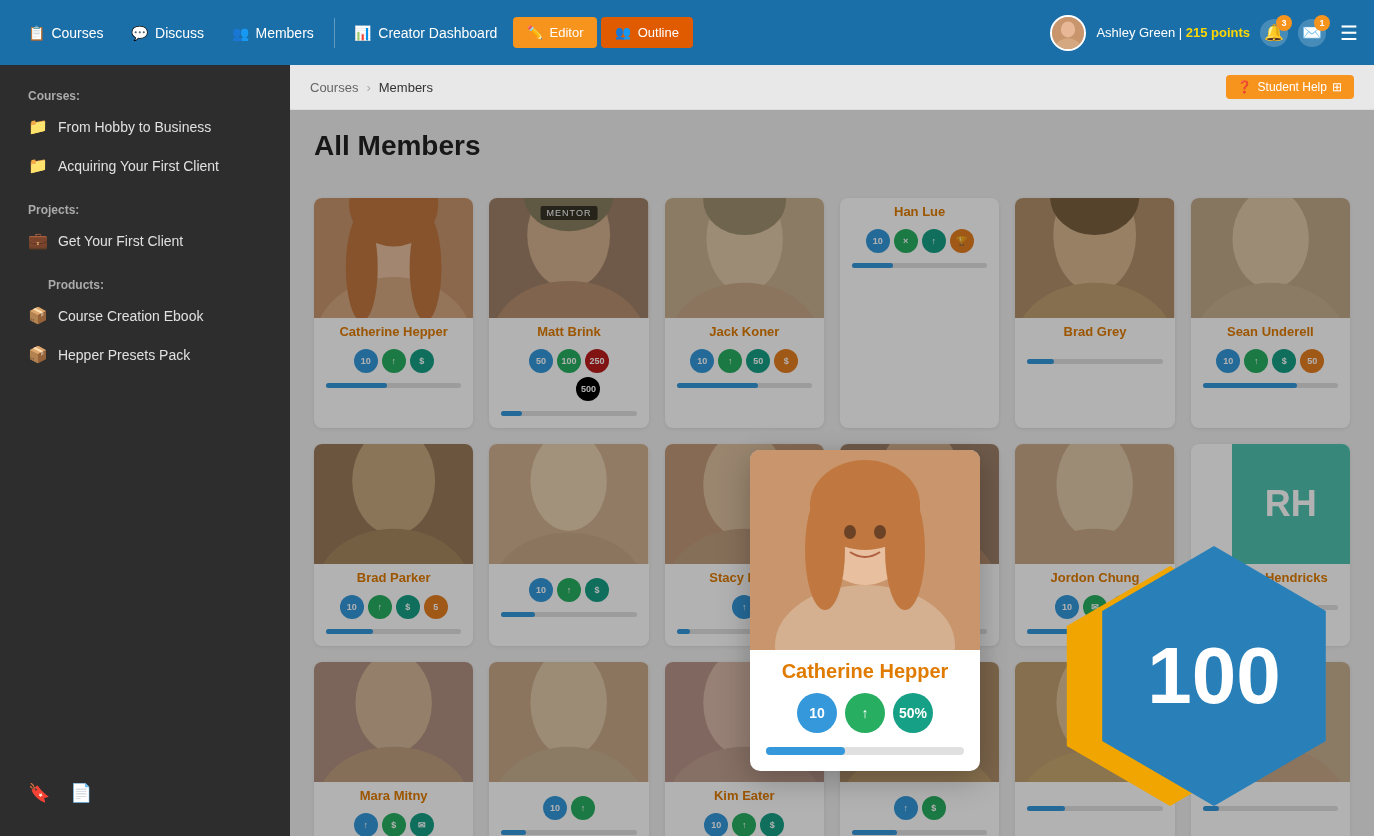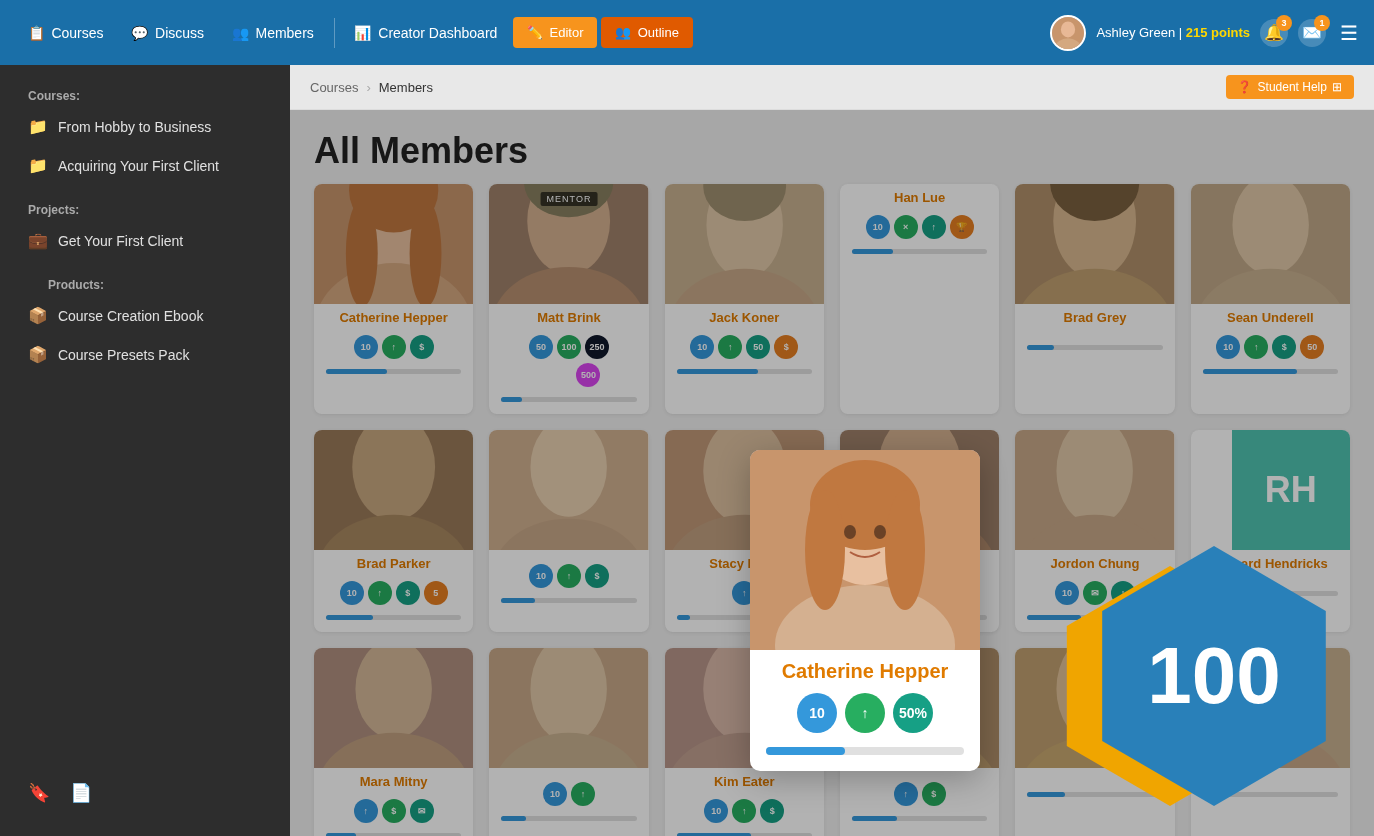--- a/index.html
+++ b/index.html
@@ -101,21 +101,21 @@
     .breadcrumb-item { cursor: pointer; }
     .breadcrumb-sep { color: #aaa; }
     .breadcrumb-current { color: #333; font-weight: 500; }
     .student-help-btn {
       background: #f7941d; color: white; border: none; border-radius: 4px;
       padding: 5px 12px; font-size: 12px; cursor: pointer; display: flex; align-items: center; gap: 5px;
     }
 
     
     .members-area { flex: 1; padding: 20px 24px; overflow-y: auto; position: relative; }
-    .page-title { font-size: 36px; font-weight: 700; color: #222; margin-bottom: 12px; }
+    .page-title { font-size: 28px; font-weight: 700; color: #222; margin-bottom: 36px; }
 
     
     .members-grid {
       display: grid;
       grid-template-columns: repeat(6, 1fr);
       gap: 16px;
     }
     .member-card {
       background: white; border-radius: 8px; overflow: hidden;
       box-shadow: 0 1px 4px rgba(0,0,0,0.1); padding-bottom: 12px;
@@ -278,21 +278,21 @@
       <span>Get Your First Client</span>
     </div>
 
     <div class="sidebar-section-label" style="margin-top:10px;margin-left:20px;">Products:</div>
     <div class="sidebar-item">
       <span class="sidebar-item-icon" style="color:#e07b00;">📦</span>
       <span>Course Creation Ebook</span>
     </div>
     <div class="sidebar-item">
       <span class="sidebar-item-icon" style="color:#e07b00;">📦</span>
-      <span>Course Presets Pack</span>
+      <span>Hepper Presets Pack</span>
     </div>
 
     <div class="sidebar-footer">
       <span class="sidebar-footer-icon">🔖</span>
       <span class="sidebar-footer-icon">📄</span>
     </div>
   </div>
 
   <div class="main-content">
 
@@ -343,22 +343,22 @@
                   <ellipse cx="50%" cy="38%" rx="26%" ry="28%" fill="#d4b090"></ellipse>
                   <ellipse cx="50%" cy="92%" rx="48%" ry="30%" fill="#b89070"></ellipse>
                   <ellipse cx="50%" cy="18%" rx="28%" ry="18%" fill="#888060"></ellipse>
                 </svg></div>
       <div class="mentor-badge">MENTOR</div>
     </div>
     <div class="member-name">Matt Brink</div>
     <div class="member-badges">
               <div class="badge-circle" style="background:#3498db;">50</div>
               <div class="badge-circle" style="background:#27ae60;">100</div>
-              <div class="badge-circle" style="background:#0f172a;">250</div>
-              <div class="badge-circle" style="background:#d946ef;margin-left:39px;">500</div>
+              <div class="badge-circle" style="background:#b91c1c;">250</div>
+              <div class="badge-circle" style="background:#000000;margin-left:39px;">500</div>
             </div>
     <div class="progress-bar-wrap">
       <div class="progress-bar-fill" style="width:15%;"></div>
     </div>
   </div>
           <div class="member-card">
     <div style="position:relative;">
       <div style="width:100%;height:120px;overflow:hidden;"><svg viewBox="0 0 100 120" style="width:100%;height:100%;" preserveAspectRatio="xMidYMid slice">
                   <rect width="100%" height="100%" fill="#c8b090"></rect>
                   <ellipse cx="50%" cy="40%" rx="24%" ry="28%" fill="#e0c8a8"></ellipse>

